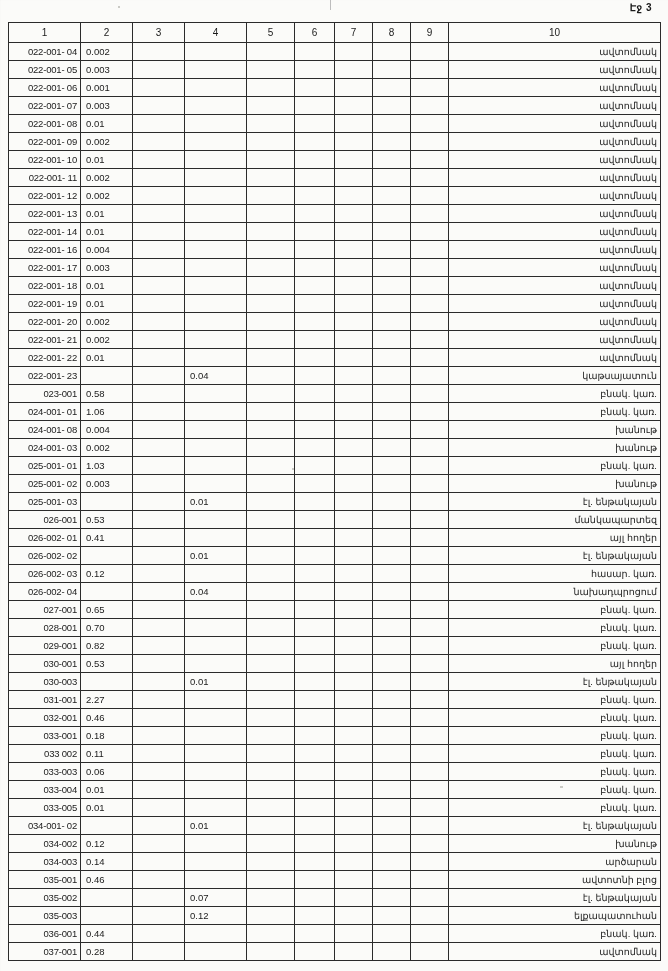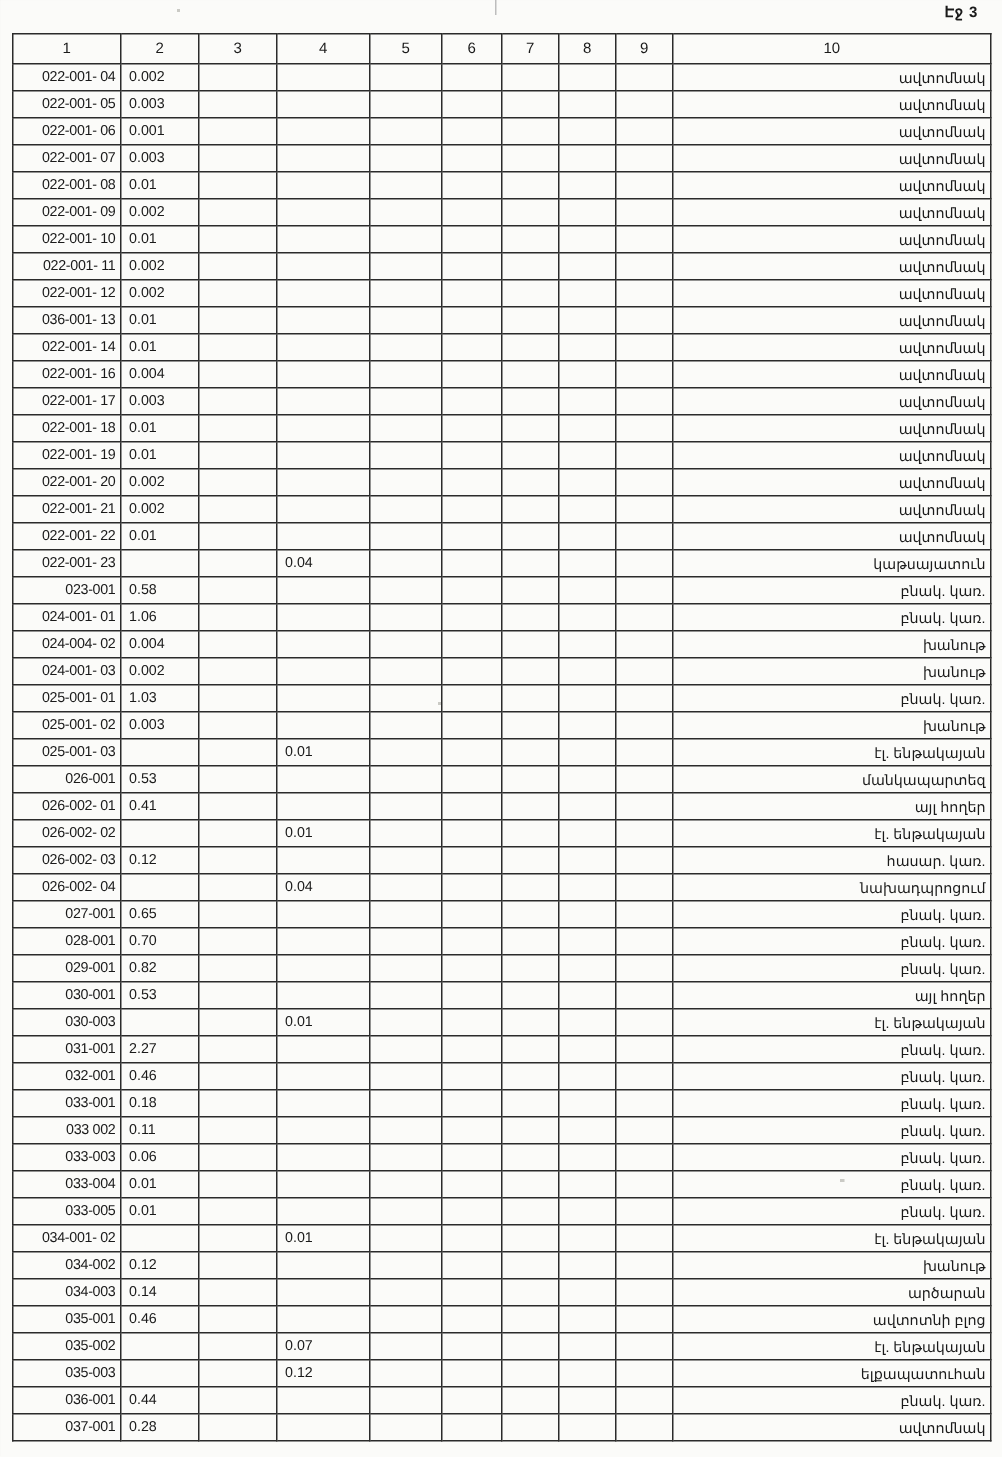--- a/index.html
+++ b/index.html
@@ -226,21 +226,21 @@
         <td class="blank"></td>
         <td class="num"></td>
         <td class="blank"></td>
         <td class="blank"></td>
         <td class="blank"></td>
         <td class="blank"></td>
         <td class="blank"></td>
         <td class="desc">ավտոմնակ</td>
       </tr>
       <tr>
-        <td class="code">036-001- 13</td>
+        <td class="code">022-001- 13</td>
         <td class="num">0.01</td>
         <td class="blank"></td>
         <td class="num"></td>
         <td class="blank"></td>
         <td class="blank"></td>
         <td class="blank"></td>
         <td class="blank"></td>
         <td class="blank"></td>
         <td class="desc">ավտոմնակ</td>
       </tr>
@@ -370,21 +370,21 @@
         <td class="blank"></td>
         <td class="num"></td>
         <td class="blank"></td>
         <td class="blank"></td>
         <td class="blank"></td>
         <td class="blank"></td>
         <td class="blank"></td>
         <td class="desc">բնակ. կառ.</td>
       </tr>
       <tr>
-        <td class="code">024-004- 02</td>
+        <td class="code">024-001- 08</td>
         <td class="num">0.004</td>
         <td class="blank"></td>
         <td class="num"></td>
         <td class="blank"></td>
         <td class="blank"></td>
         <td class="blank"></td>
         <td class="blank"></td>
         <td class="blank"></td>
         <td class="desc">խանութ</td>
       </tr>

